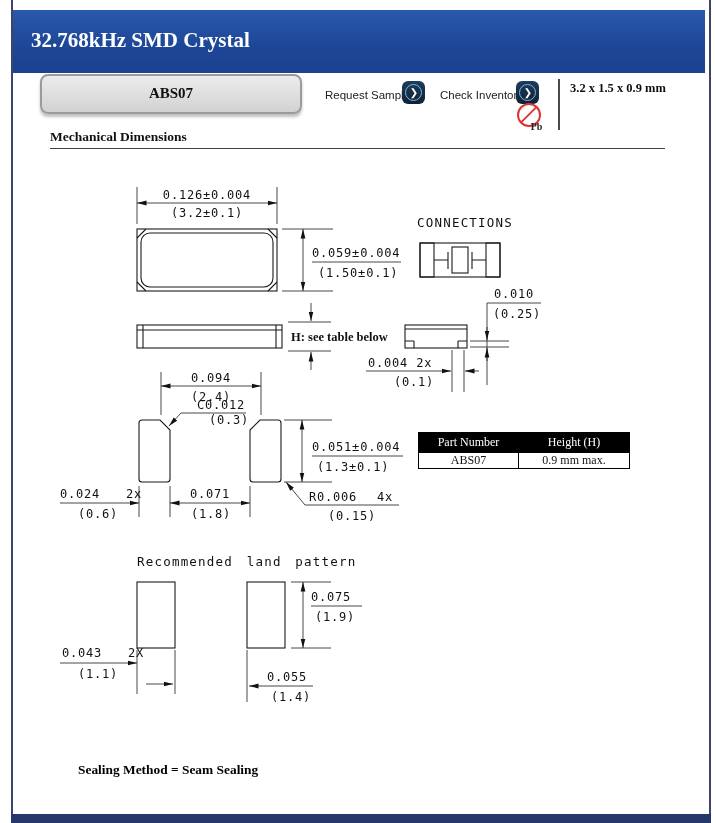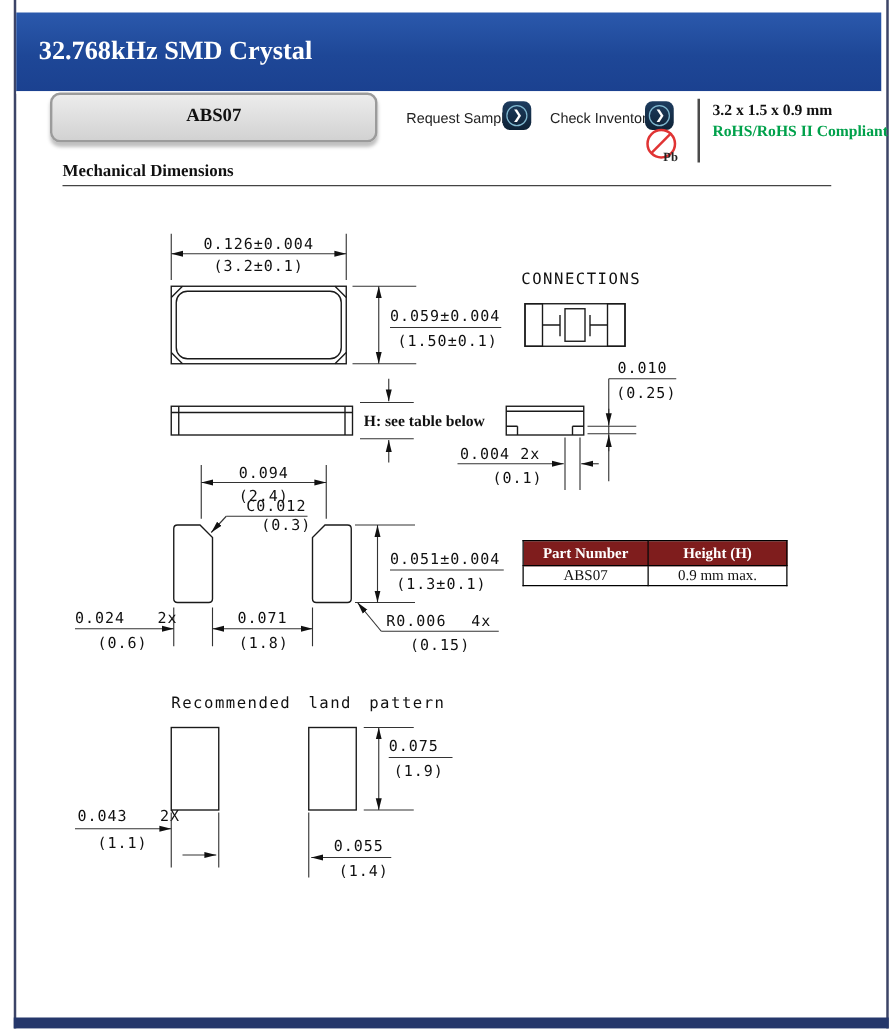--- a/index.html
+++ b/index.html
@@ -42,21 +42,21 @@
   #drawing{position:absolute;left:0;top:155px;}
   .ln{fill:none;stroke:#1a1a1a;stroke-width:1.1;}
   .th{fill:none;stroke:#333;stroke-width:0.9;}
   text.dim{font-family:"DejaVu Sans Mono",monospace;font-size:12px;letter-spacing:.8px;fill:#111;}
   text.dimc{font-family:"DejaVu Sans Mono",monospace;font-size:12px;letter-spacing:.8px;fill:#111;text-anchor:middle;}
   text.cadtitle{font-family:"DejaVu Sans Mono",monospace;font-size:12.5px;letter-spacing:1.2px;word-spacing:5px;fill:#111;}
   text.blabel{font-family:"Liberation Serif",serif;font-weight:bold;font-size:12.5px;fill:#111;}
 
   
   #ht-table{position:absolute;left:418px;top:432px;border-collapse:collapse;font-size:12px;}
-  #ht-table th{background:#7f1d1d;color:#fff;font-weight:bold;border:1.4px solid #000;padding:1px 2px;height:17px;}
+  #ht-table th{background:#000000;color:#fff;font-weight:normal;border:1.4px solid #000;padding:1px 2px;height:17px;}
   #ht-table td{border:1px solid #000;text-align:center;padding:0 2px;height:14px;color:#111;}
   #ht-table .c1{width:95px;} #ht-table .c2{width:106px;}
 
   
   .note-text{position:absolute;left:78px;font-weight:bold;font-size:13.4px;color:#000;line-height:1.55;}
   #note-main{top:713px;width:596px;}
   #note-seal{top:760px;}
   #note-dims{top:790px;}
 </style>
 </head>
@@ -89,21 +89,20 @@
   </div>
 
   <div id="pb-icon">
     <div class="pb-txt">Pb</div>
     <div class="pb-slash"></div>
   </div>
 
   <div id="hdr-divider"></div>
   <div id="info-block">
     <div>3.2 x 1.5 x 0.9 mm</div>
-    <div id="info-rohs">RoHS/RoHS II Compliant</div>
   </div>
 
   <div id="section-title">Mechanical Dimensions</div>
   <div id="section-rule"></div>
 
   <svg id="drawing" width="716" height="560" viewBox="0 155 716 560" xmlns="http://www.w3.org/2000/svg">
     <defs>
       <marker id="arr" markerUnits="userSpaceOnUse" markerWidth="10" markerHeight="6" refX="9.5" refY="3" orient="auto-start-reverse">
         <path d="M0,0.6 L9.5,3 L0,5.4 Z" fill="#111"></path>
       </marker>
@@ -228,14 +227,15 @@
       </tr>
     </thead>
     <tbody>
       <tr>
         <td>ABS07</td>
         <td>0.9 mm max.</td>
       </tr>
     </tbody>
   </table>
 
+  <div id="note-seal" class="note-text">Sealing Method = Seam Sealing</div>
 
 </div>
 
 </body></html>

